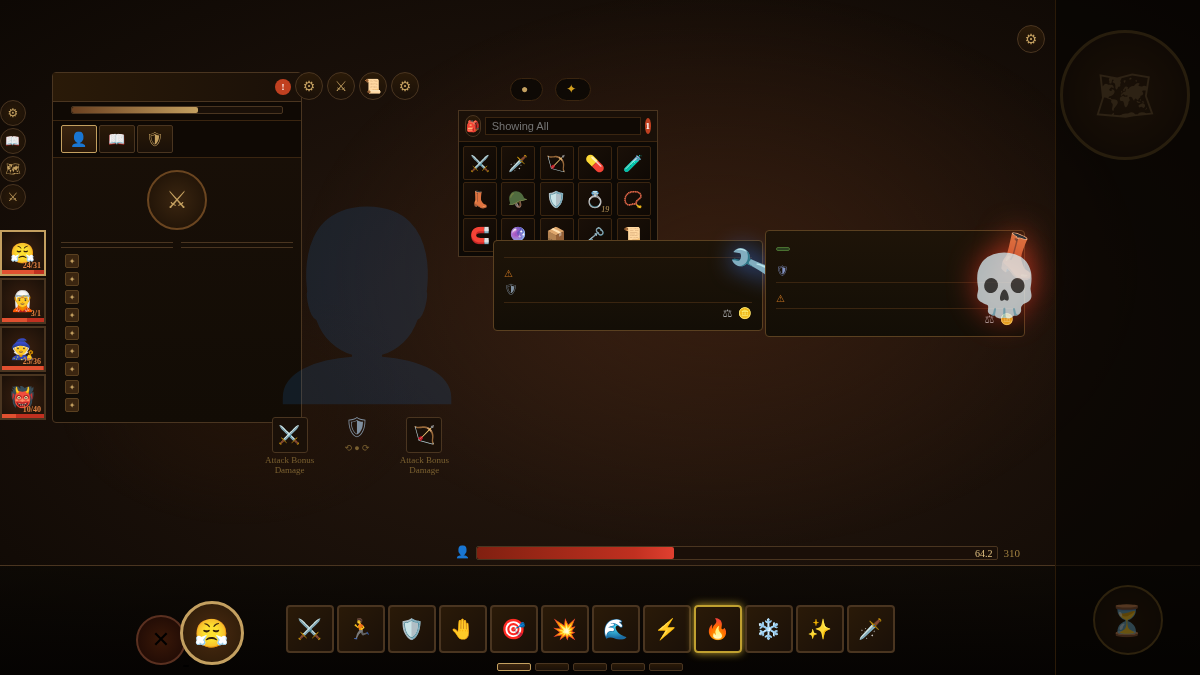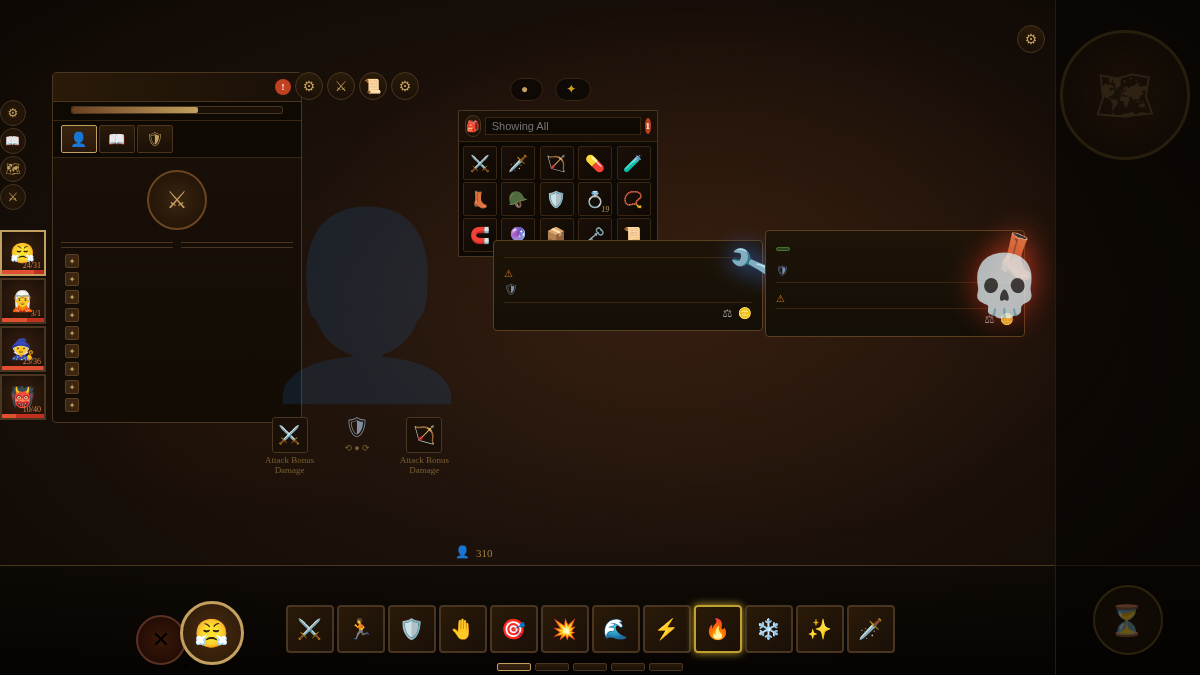--- a/index.html
+++ b/index.html
@@ -619,21 +619,21 @@
       height: 100%;
       background: #e05030;
     }
 
     .avatar-label {
       position: absolute;
       bottom: 4px;
       right: 3px;
       font-size: 8px;
       color: #e08040;
-      font-weight: normal;
+      font-weight: bold;
       text-align: right;
     }
 
     
     .gold-icon {
       color: #d4a020;
       font-size: 12px;
     }
 
     
@@ -1126,20 +1126,24 @@
   </div>
 </div>
 
 <div style="position:absolute;right:155px;top:225px;width:80px;height:120px;display:flex;align-items:center;justify-content:center;">
   <div style="font-size:60px;color:#8a2010;filter:drop-shadow(0 0 15px #c03020);opacity:0.8;">💀</div>
 </div>
 
 <div class="health-bar-section">
   <div style="display:flex;align-items:center;gap:6px;">
     <span style="color:#808080;font-size:12px;">👤</span>
+    <div class="hp-bar-bg" style="flex:1;">
+      <div class="hp-bar-fill" style="width:38%;"></div>
+      <span class="hp-text">64.2</span>
+    </div>
     <span style="color:#a08040;font-size:11px;">310</span>
   </div>
 </div>
 
 <div class="bottom-bar">
   <div style="position:absolute;bottom:2px;left:130px;right:150px;display:flex;flex-direction:column;gap:2px;">
 
     <div class="action-bar">
       <div class="action-slot">⚔️</div>
       <div class="action-slot">🏃</div>

